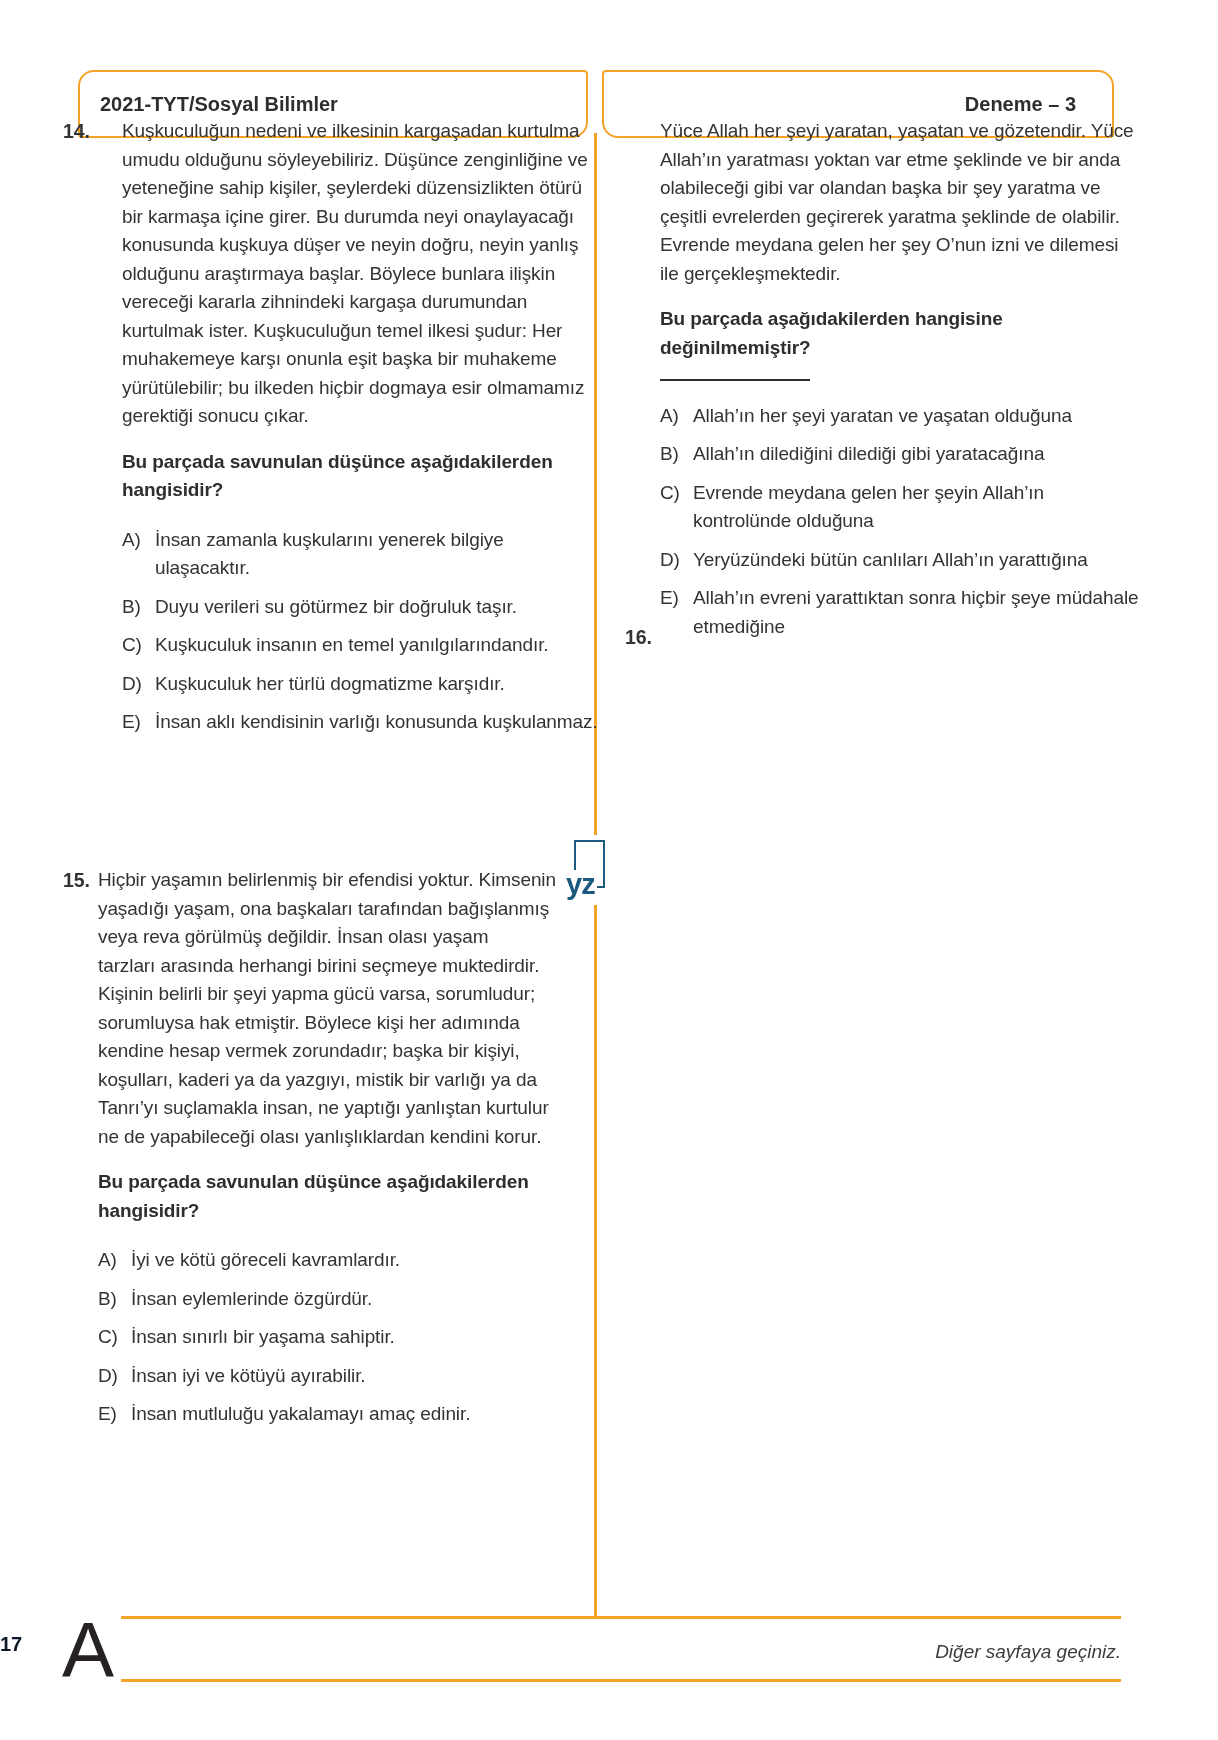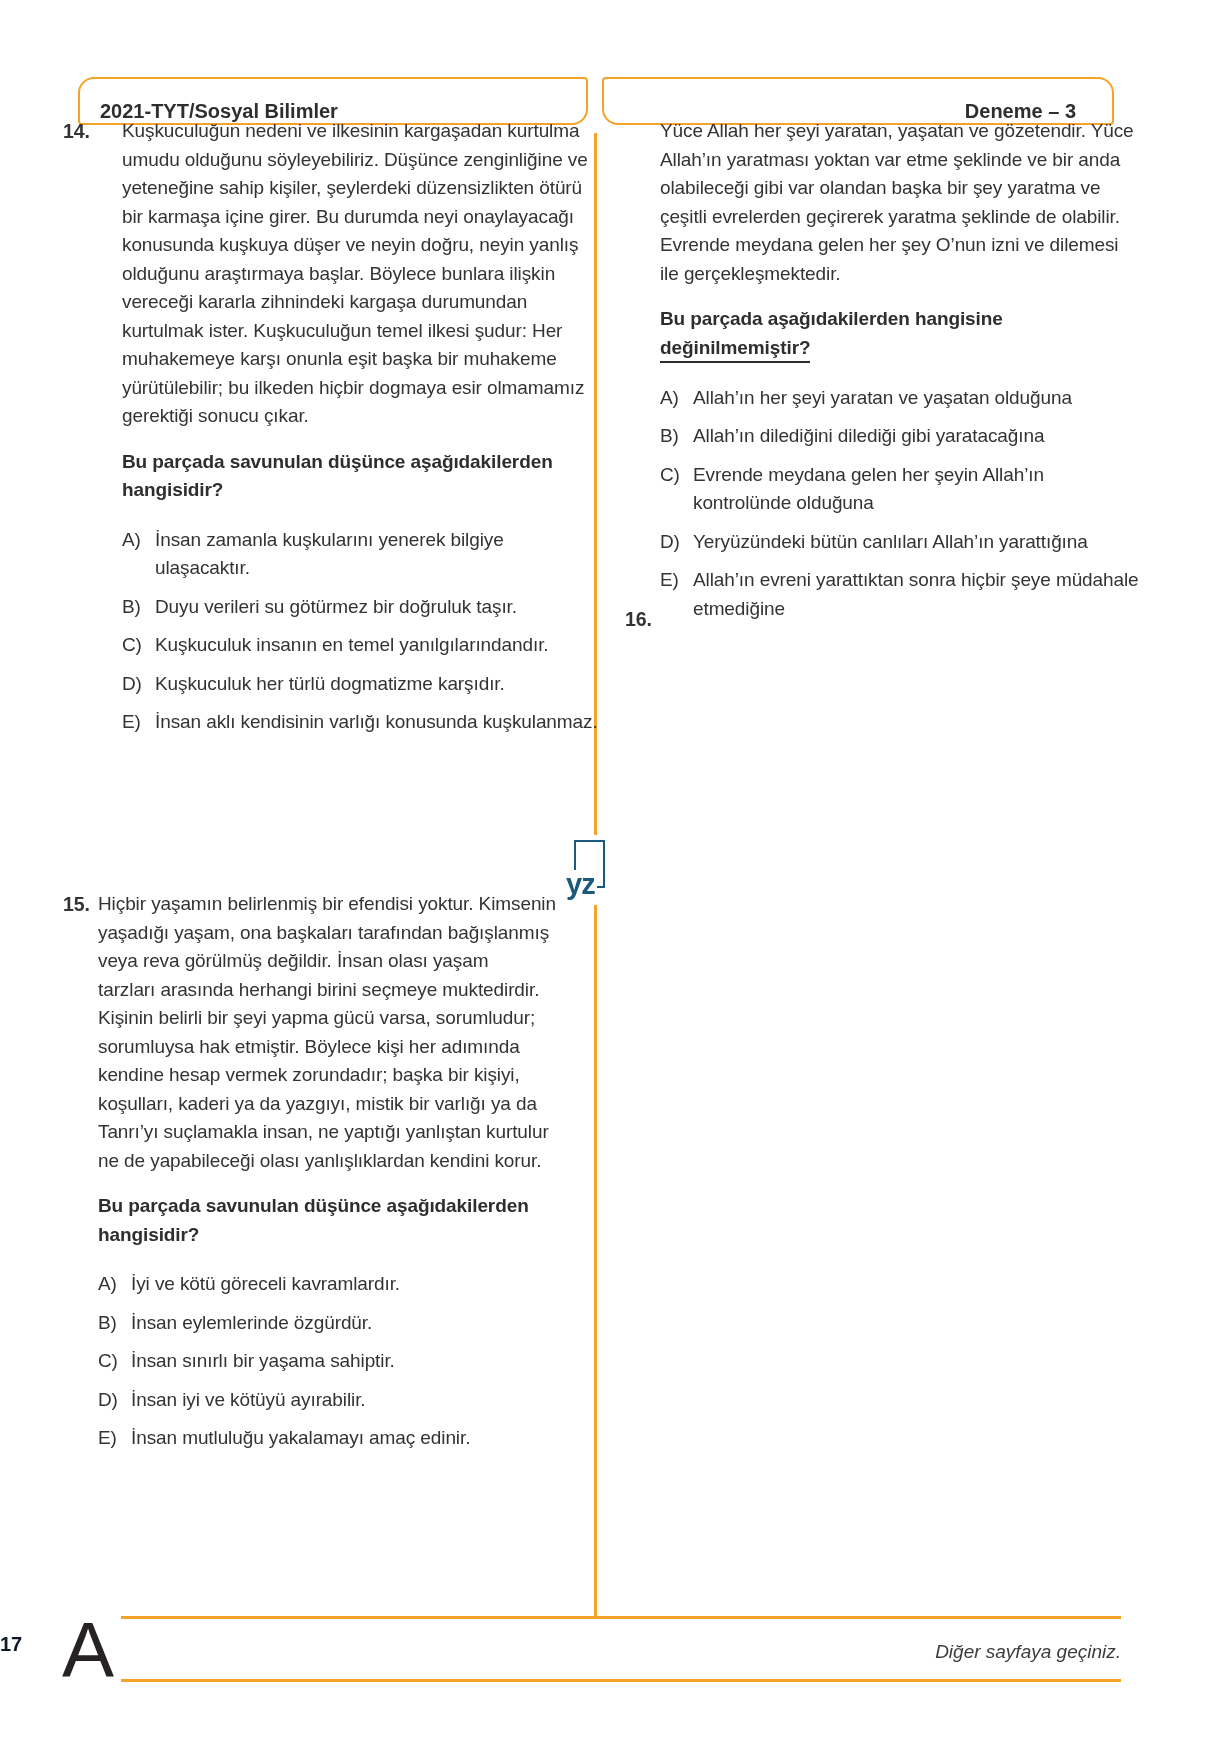--- a/index.html
+++ b/index.html
@@ -6,42 +6,42 @@
   #page{
     position:relative;
     width:1218px;height:1740px;
     background:#ffffff;
     font-family:"Liberation Sans", sans-serif;
     color:#333333;
     overflow:hidden;
   }
   
   .hbox{
-    position:absolute;top:77px;height:48px;
+    position:absolute;top:70px;height:68px;
     border:2.5px solid #F5A228;
     box-sizing:border-box;
-    display:flex;align-items:flex-end;
+    display:flex;align-items:center;
     font-size:20px;font-weight:bold;color:#2e2e2e;
   }
   #hbox-left{left:78px;width:510px;border-radius:16px 4px 16px 4px;padding-left:20px;}
   #hbox-right{left:602px;width:512px;border-radius:4px 16px 4px 16px;justify-content:flex-end;padding-right:36px;}
   
   .vline{position:absolute;left:594px;width:3px;background:#F5A228;}
   #vline-top{top:133px;height:702px;}
   #vline-bottom{top:905px;height:713px;}
   
   .question{
     position:absolute;display:flex;
     font-size:19px;line-height:28.5px;letter-spacing:-0.1px;
   }
   .qnum{flex:0 0 35px;font-weight:bold;font-size:19.5px;}
   .qbody{flex:1;}
   .q-para{white-space:pre;margin:0 0 17px 0;}
   .q-stem{font-weight:bold;color:#2e2e2e;margin:0 0 21px 0;}
-  .q-stem .u{display:inline-block;border-bottom:2px solid #2e2e2e;padding-bottom:1px;line-height:25px;}
+  .q-stem .u{display:inline-block;border-bottom:2px solid #2e2e2e;padding-bottom:19px;line-height:25px;}
   .option{display:flex;margin-bottom:10px;}
   .opt-letter{flex:0 0 33px;}
   .opt-text{white-space:pre;}
   
   #logo{position:absolute;left:574px;top:840px;width:31px;height:48px;}
   #logo .rect{position:absolute;inset:0;border:2.5px solid #1B5A7E;box-sizing:border-box;}
   #logo .yz{
     position:absolute;left:-8px;bottom:-9px;
     background:#ffffff;color:#1B5A7E;
     font-size:29px;font-weight:bold;letter-spacing:-1px;line-height:26px;
@@ -114,21 +114,21 @@
         <span class="opt-letter">D)</span>
         <span class="opt-text">Kuşkuculuk her türlü dogmatizme karşıdır.</span>
       </div>
       <div class="option">
         <span class="opt-letter">E)</span>
         <span class="opt-text">İnsan aklı kendisinin varlığı konusunda kuşkulanmaz.</span>
       </div>
     </div>
   </div>
 
-  <div class="question" style="left:63px;top:890px;width:560px;justify-content:center;">
+  <div class="question" style="left:63px;top:866px;width:560px;justify-content:center;">
     <div class="qnum">15.</div>
     <div class="qbody">
       <div class="q-para">Hiçbir yaşamın belirlenmiş bir efendisi yoktur. Kimsenin
 yaşadığı yaşam, ona başkaları tarafından bağışlanmış
 veya reva görülmüş değildir. İnsan olası yaşam
 tarzları arasında herhangi birini seçmeye muktedirdir.
 Kişinin belirli bir şeyi yapma gücü varsa, sorumludur;
 sorumluysa hak etmiştir. Böylece kişi her adımında
 kendine hesap vermek zorundadır; başka bir kişiyi,
 koşulları, kaderi ya da yazgıyı, mistik bir varlığı ya da

